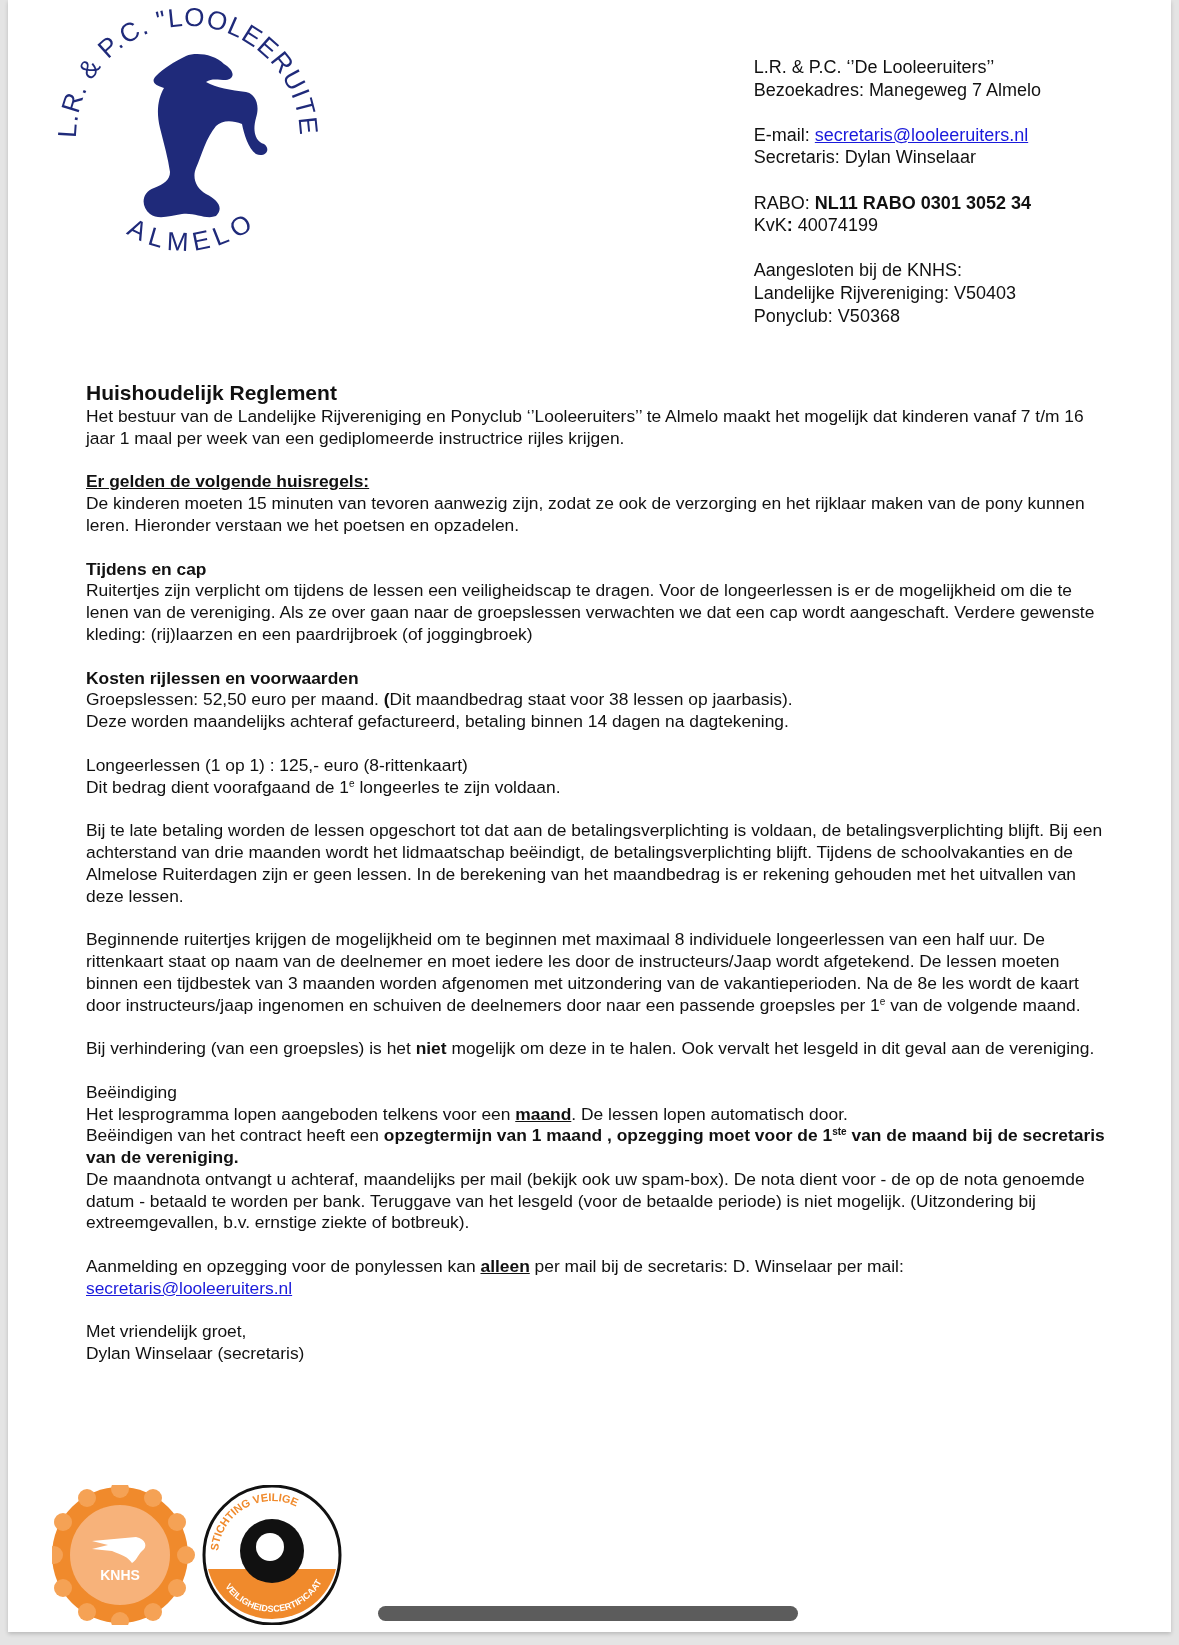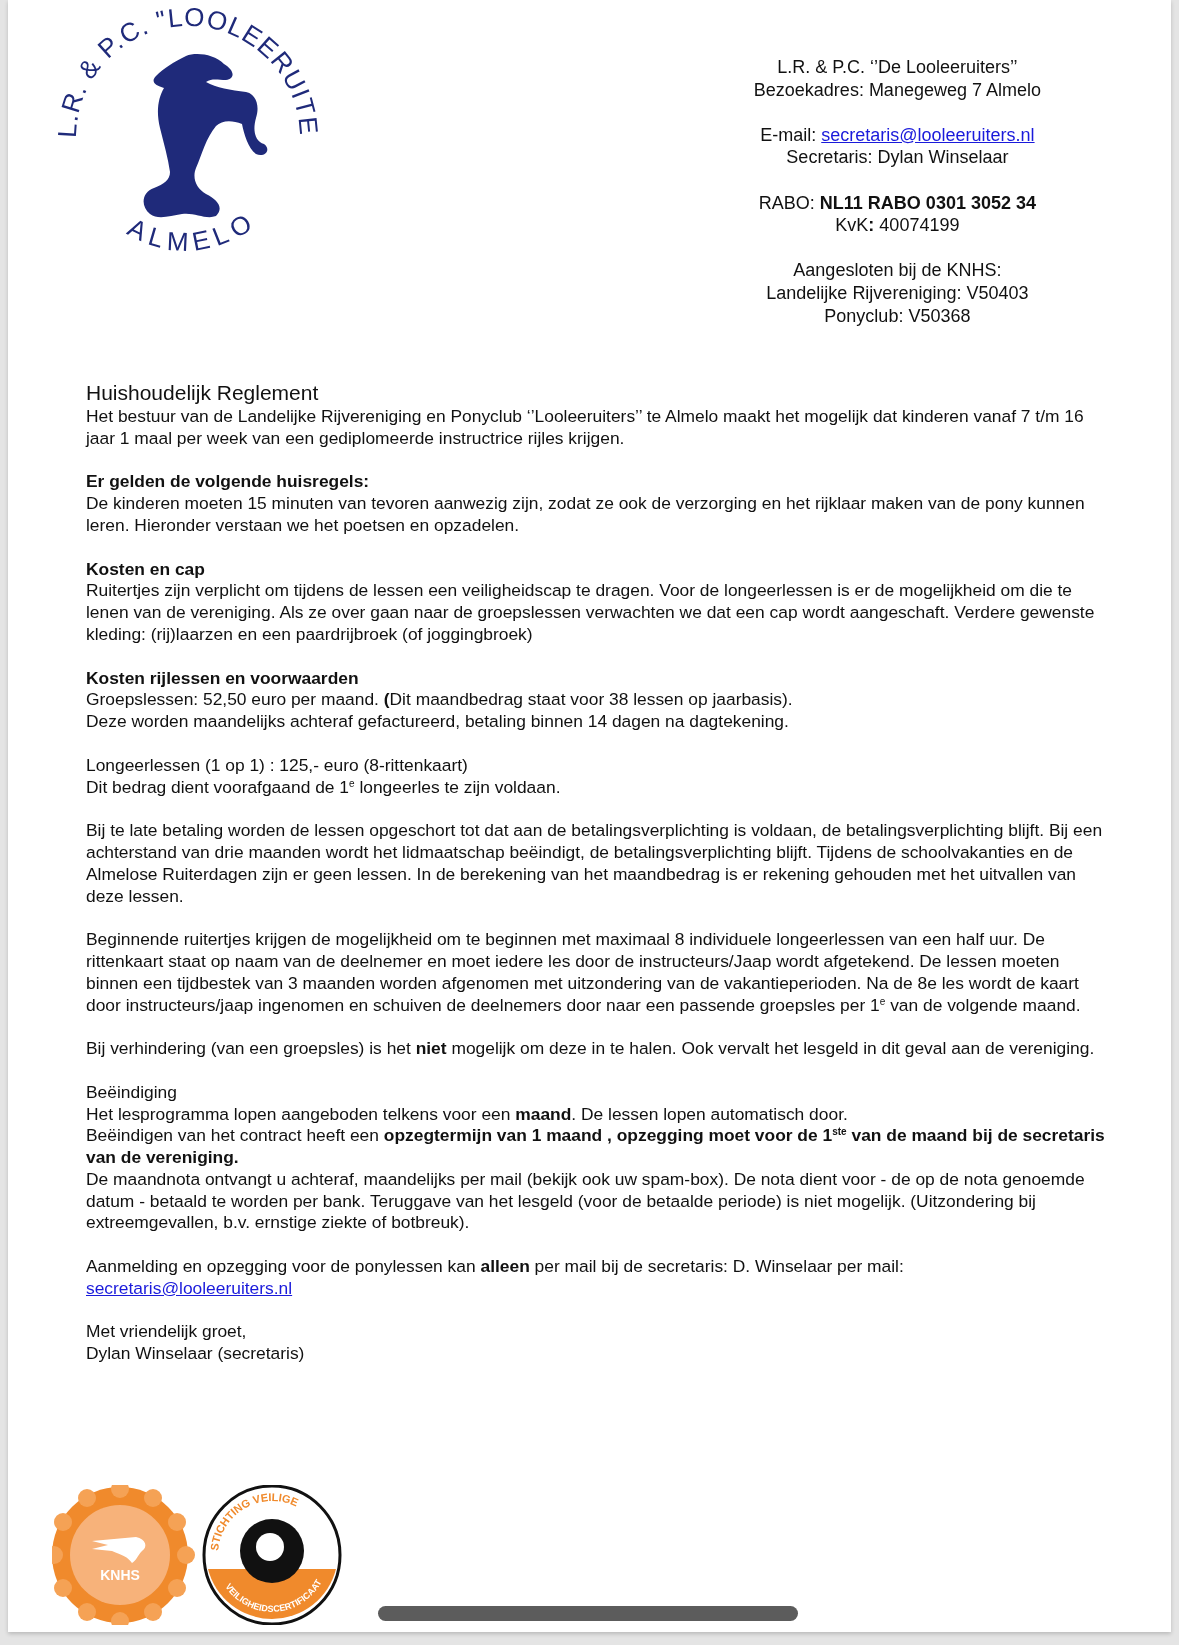--- a/index.html
+++ b/index.html
@@ -13,33 +13,33 @@
   .page {
     position: absolute; left: 8px; top: 0; width: 1163px; height: 1632px;
     background: #fff;
     box-shadow: 0 2px 4px rgba(0,0,0,0.18);
   }
   .logo {
     position: absolute; left: 38px; top: 8px; width: 280px; height: 280px;
   }
   .contact {
     position: absolute; right: 130px; top: 56px;
-    text-align: center; font-size: 18px; line-height: 22.6px;
+    text-align: left; font-size: 18px; line-height: 22.6px;
   }
   .contact .gap { height: 22.6px; }
   .contact a { color: #1a1adb; text-decoration: underline; }
   .body-text {
     position: absolute; left: 78px; top: 380px; width: 1020px;
     font-size: 17.4px; line-height: 21.8px;
   }
   .body-text p { margin: 0; }
   .body-text .sp { height: 21.8px; }
-  .title { font-size: 21px; font-weight: normal; line-height: 26px; margin: 0; }
+  .title { font-size: 21px; font-weight: bold; line-height: 26px; margin: 0; }
   .h { font-weight: bold; }
-  .u { }
+  .u { text-decoration: underline; }
   .link { color: #1a1adb; text-decoration: underline; }
   sup { font-size: 10px; line-height: 0; vertical-align: 6px; }
   .badges { position: absolute; left: 44px; top: 1485px; width: 320px; height: 140px; }
   .scrollbar {
     position: absolute; left: 378px; top: 1606px; width: 420px; height: 15px;
     border-radius: 8px; background: #5c5c5c;
   }
 </style>
 </head>
 <body>
@@ -85,21 +85,21 @@
 
   <div class="body-text">
     <p class="title">Huishoudelijk Reglement</p>
     <p>Het bestuur van de Landelijke Rijvereniging en Ponyclub ‘’Looleeruiters’’ te Almelo maakt het mogelijk dat kinderen vanaf  7 t/m 16 jaar 1 maal per week van een gediplomeerde instructrice rijles krijgen.</p>
     <div class="sp"></div>
 
     <p class="h u">Er gelden de volgende huisregels:</p>
     <p>De kinderen moeten 15 minuten van tevoren aanwezig zijn, zodat ze ook de verzorging en het rijklaar maken van de pony kunnen leren. Hieronder verstaan we het poetsen en opzadelen.</p>
     <div class="sp"></div>
 
-    <p class="h">Kosten en cap</p>
+    <p class="h">Tijdens en cap</p>
     <p>Ruitertjes zijn verplicht om tijdens de lessen een veiligheidscap te dragen. Voor de longeerlessen is er de mogelijkheid om die te lenen van de vereniging. Als ze over gaan naar de groepslessen verwachten we dat een cap wordt aangeschaft. Verdere gewenste kleding: (rij)laarzen en een paardrijbroek (of joggingbroek)</p>
     <div class="sp"></div>
 
     <p class="h">Kosten rijlessen en voorwaarden</p>
     <p><span>Groepslessen: 52,50  euro per maand. </span><b>(</b><span>Dit maandbedrag staat voor 38 lessen op jaarbasis).</span></p>
     <p>Deze worden maandelijks achteraf gefactureerd, betaling binnen 14 dagen na dagtekening.</p>
     <div class="sp"></div>
     <p>Longeerlessen (1 op 1) : 125,- euro (8-rittenkaart)</p>
     <p><span>Dit bedrag dient voorafgaand de 1</span><sup>e</sup><span> longeerles te zijn voldaan.</span></p>
     <div class="sp"></div>

